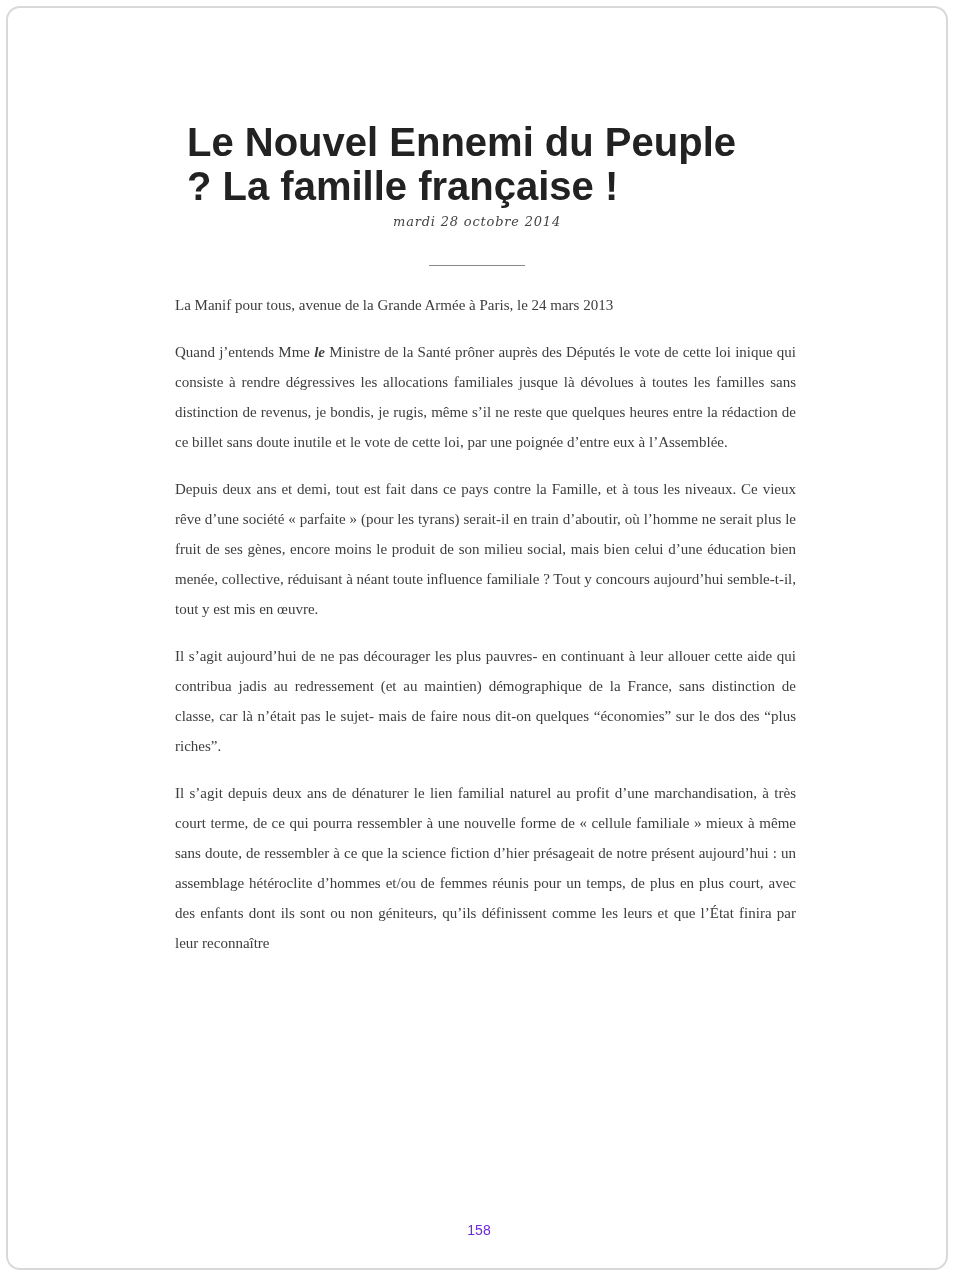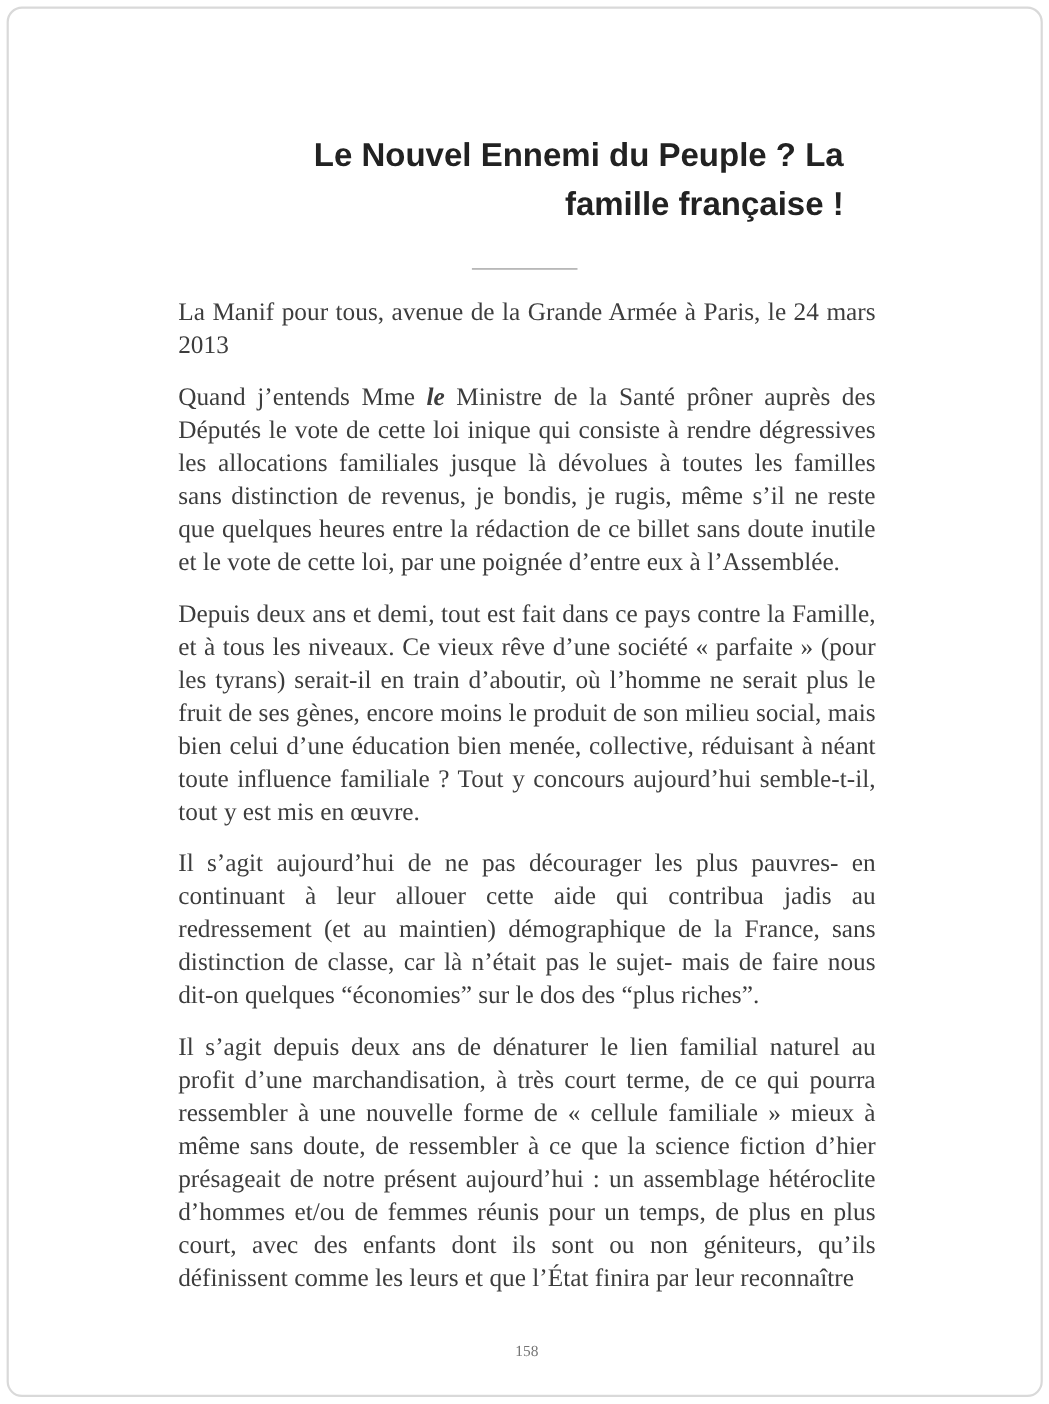--- a/index.html
+++ b/index.html
@@ -26,71 +26,72 @@
     box-sizing: border-box;
   }
   .content {
     width: 638px;
     margin: 0 auto;
     padding-top: 112px;
   }
   h1.title {
     font-family: "Liberation Sans", sans-serif;
     font-weight: 700;
-    font-size: 30px;
+    font-size: 40px;
     line-height: 44px;
     color: #222222;
-    text-align: right;
+    text-align: left;
     margin: 0 auto;
     max-width: 580px;
   }
   .date {
     font-family: "DejaVu Serif", serif;
     font-style: italic;
     font-size: 13px;
     letter-spacing: 0.8px;
     color: #444444;
     text-align: center;
     margin-top: 6px;
   }
   .divider {
     width: 96px;
     height: 0;
     border-bottom: 1px solid #8a8a8a;
     margin: 36px auto 24px auto;
   }
   .body-text p.para {
     font-family: "Liberation Serif", serif;
-    font-size: 23px;
+    font-size: 15px;
     line-height: 30px;
     color: #3d3d3d;
     text-align: justify;
-    margin: 0 0 17px 4px;
+    margin: 0 0 17px 17px;
   }
   .body-text p.para span.run-bold {
     font-weight: 700;
     font-style: italic;
   }
   .pageno {
     position: absolute;
     bottom: 30px;
     left: 4px;
     right: 0;
     text-align: center;
-    font-family: Liberation Serif, serif;
+    font-family: Liberation Sans, sans-serif;
     font-size: 14px;
-    color: #737373;
+    color: #6d28d9;
   }
 </style>
 </head>
 <body>
 
 <div class="page">
   <div class="content">
     <h1 class="title">Le Nouvel Ennemi du Peuple ? La famille française !</h1>
+    <div class="date">mardi 28 octobre 2014</div>
     <div class="divider"></div>
     <div class="body-text">
         <p class="para"><span class="run">La Manif pour tous, avenue de la Grande Armée à Paris, le 24 mars 2013</span></p>
         <p class="para"><span class="run">Quand j’entends Mme </span><span class="run-bold">le</span><span class="run"> Ministre de la Santé prôner auprès des Députés le vote de cette loi inique qui consiste à rendre dégressives les allocations familiales jusque là dévolues à toutes les familles sans distinction de revenus, je bondis, je rugis, même s’il ne reste que quelques heures entre la rédaction de ce billet sans doute inutile et le vote de cette loi, par une poignée d’entre eux à l’Assemblée.</span></p>
         <p class="para"><span class="run">Depuis deux ans et demi, tout est fait dans ce pays contre la Famille, et à tous les niveaux. Ce vieux rêve d’une  société « parfaite »  (pour les tyrans) serait-il en train d’aboutir, où l’homme ne serait plus le fruit de ses gènes, encore moins le produit de son milieu social, mais bien celui d’une éducation bien menée, collective, réduisant à néant toute influence familiale ? Tout y concours aujourd’hui semble-t-il, tout y est mis en œuvre.</span></p>
         <p class="para"><span class="run">Il s’agit aujourd’hui de ne pas décourager les plus pauvres-  en continuant à leur allouer cette aide qui contribua jadis au redressement (et au maintien) démographique de la France, sans distinction de classe, car là n’était pas le sujet- mais de faire nous dit-on quelques “économies” sur le dos des “plus riches”.</span></p>
         <p class="para"><span class="run">Il s’agit depuis deux ans de dénaturer le lien familial naturel au profit d’une marchandisation, à très court terme, de ce qui pourra ressembler à une nouvelle forme de « cellule familiale » mieux à même sans doute, de ressembler à ce que la science fiction d’hier présageait de notre présent aujourd’hui : un assemblage hétéroclite d’hommes et/ou de femmes réunis pour un temps, de plus en plus court, avec des enfants dont ils sont ou non géniteurs, qu’ils définissent comme les leurs et que l’État finira par leur reconnaître</span></p>
       </div>
   </div>
   <div class="pageno">158</div>

